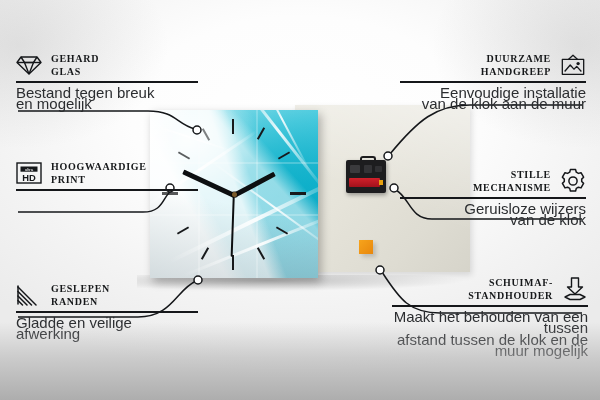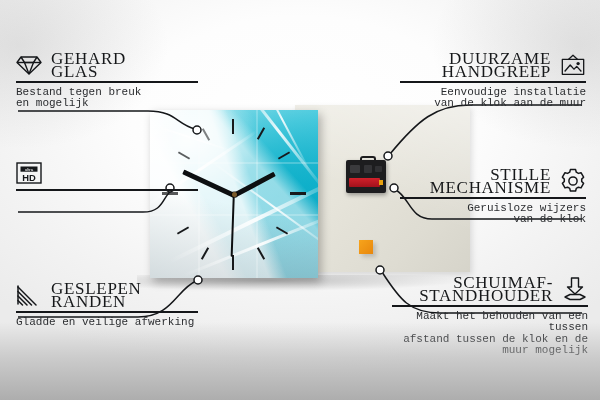--- a/index.html
+++ b/index.html
@@ -22,25 +22,25 @@
     background:radial-gradient(ellipse at 65% 45%, rgba(150,150,150,.22), rgba(150,150,150,0) 70%);}
 
   
   #wires{position:absolute;left:0;top:0;width:600px;height:400px;}
 
   
   .feat{position:absolute;}
   .feat .hdr{display:flex;align-items:center;gap:9px;}
   .feat.left .hdr{justify-content:flex-start;}
   .feat.right .hdr{justify-content:flex-end;}
-  .ttl{font-family:"Liberation Serif",serif;font-weight:normal;font-size:17px;
+  .ttl{font-family:"Liberation Serif",serif;font-weight:bold;font-size:10px;
        letter-spacing:.7px;line-height:13.2px;color:#16181a;text-transform:uppercase;}
   .feat.right .ttl{text-align:right;}
   .rule{height:1.6px;background:#15171a;margin:3px 0 4px 0;}
-  .desc{font-family:Liberation Mono, monospace;font-size:11px;line-height:11.4px;color:#2b2d30;}
+  .desc{font-family:Liberation Sans, sans-serif;font-size:15px;line-height:11.4px;color:#2b2d30;}
   .feat.right .desc{text-align:right;}
 
   .ic{width:26px;height:26px;flex:0 0 26px;display:flex;align-items:center;justify-content:flex-start;}
   .ic svg{display:block;}
 
   
   #f-gehard   {left:16px;  top:52px;  width:182px;}
   #f-print    {left:16px;  top:160px; width:182px;}
   #f-randen   {left:16px;  top:282px; width:182px;}
   #f-handgreep{left:400px; top:52px;  width:186px;}
@@ -208,20 +208,24 @@
   <div class="feat left" id="f-print">
     <div class="hdr">
       <span class="ic">
         <svg width="26" height="22" viewBox="0 0 26 22">
           <rect x="1" y="1" width="24" height="20" fill="none" stroke="#15171a" stroke-width="1.4"></rect>
           <rect x="4.5" y="4.5" width="17" height="5.2" fill="#15171a"></rect>
           <text x="13" y="9" font-family="Liberation Sans, sans-serif" font-size="4.4" fill="#ffffff" text-anchor="middle">ultra</text>
           <text x="13" y="19" font-family="Liberation Sans, sans-serif" font-size="9.4" font-weight="bold" fill="#15171a" text-anchor="middle">HD</text>
         </svg>
       </span>
+      <span class="ttl">
+        <span>HOOGWAARDIGE</span><br>
+        <span>PRINT</span>
+      </span>
     </div>
     <div class="rule"></div>
   </div>
 
   <div class="feat left" id="f-randen">
     <div class="hdr">
       <span class="ic">
         <svg width="26" height="22" viewBox="0 0 26 22">
           <g stroke="#15171a" stroke-width="1.5" stroke-linecap="round">
             <path d="M2,2 L2,20"></path>

